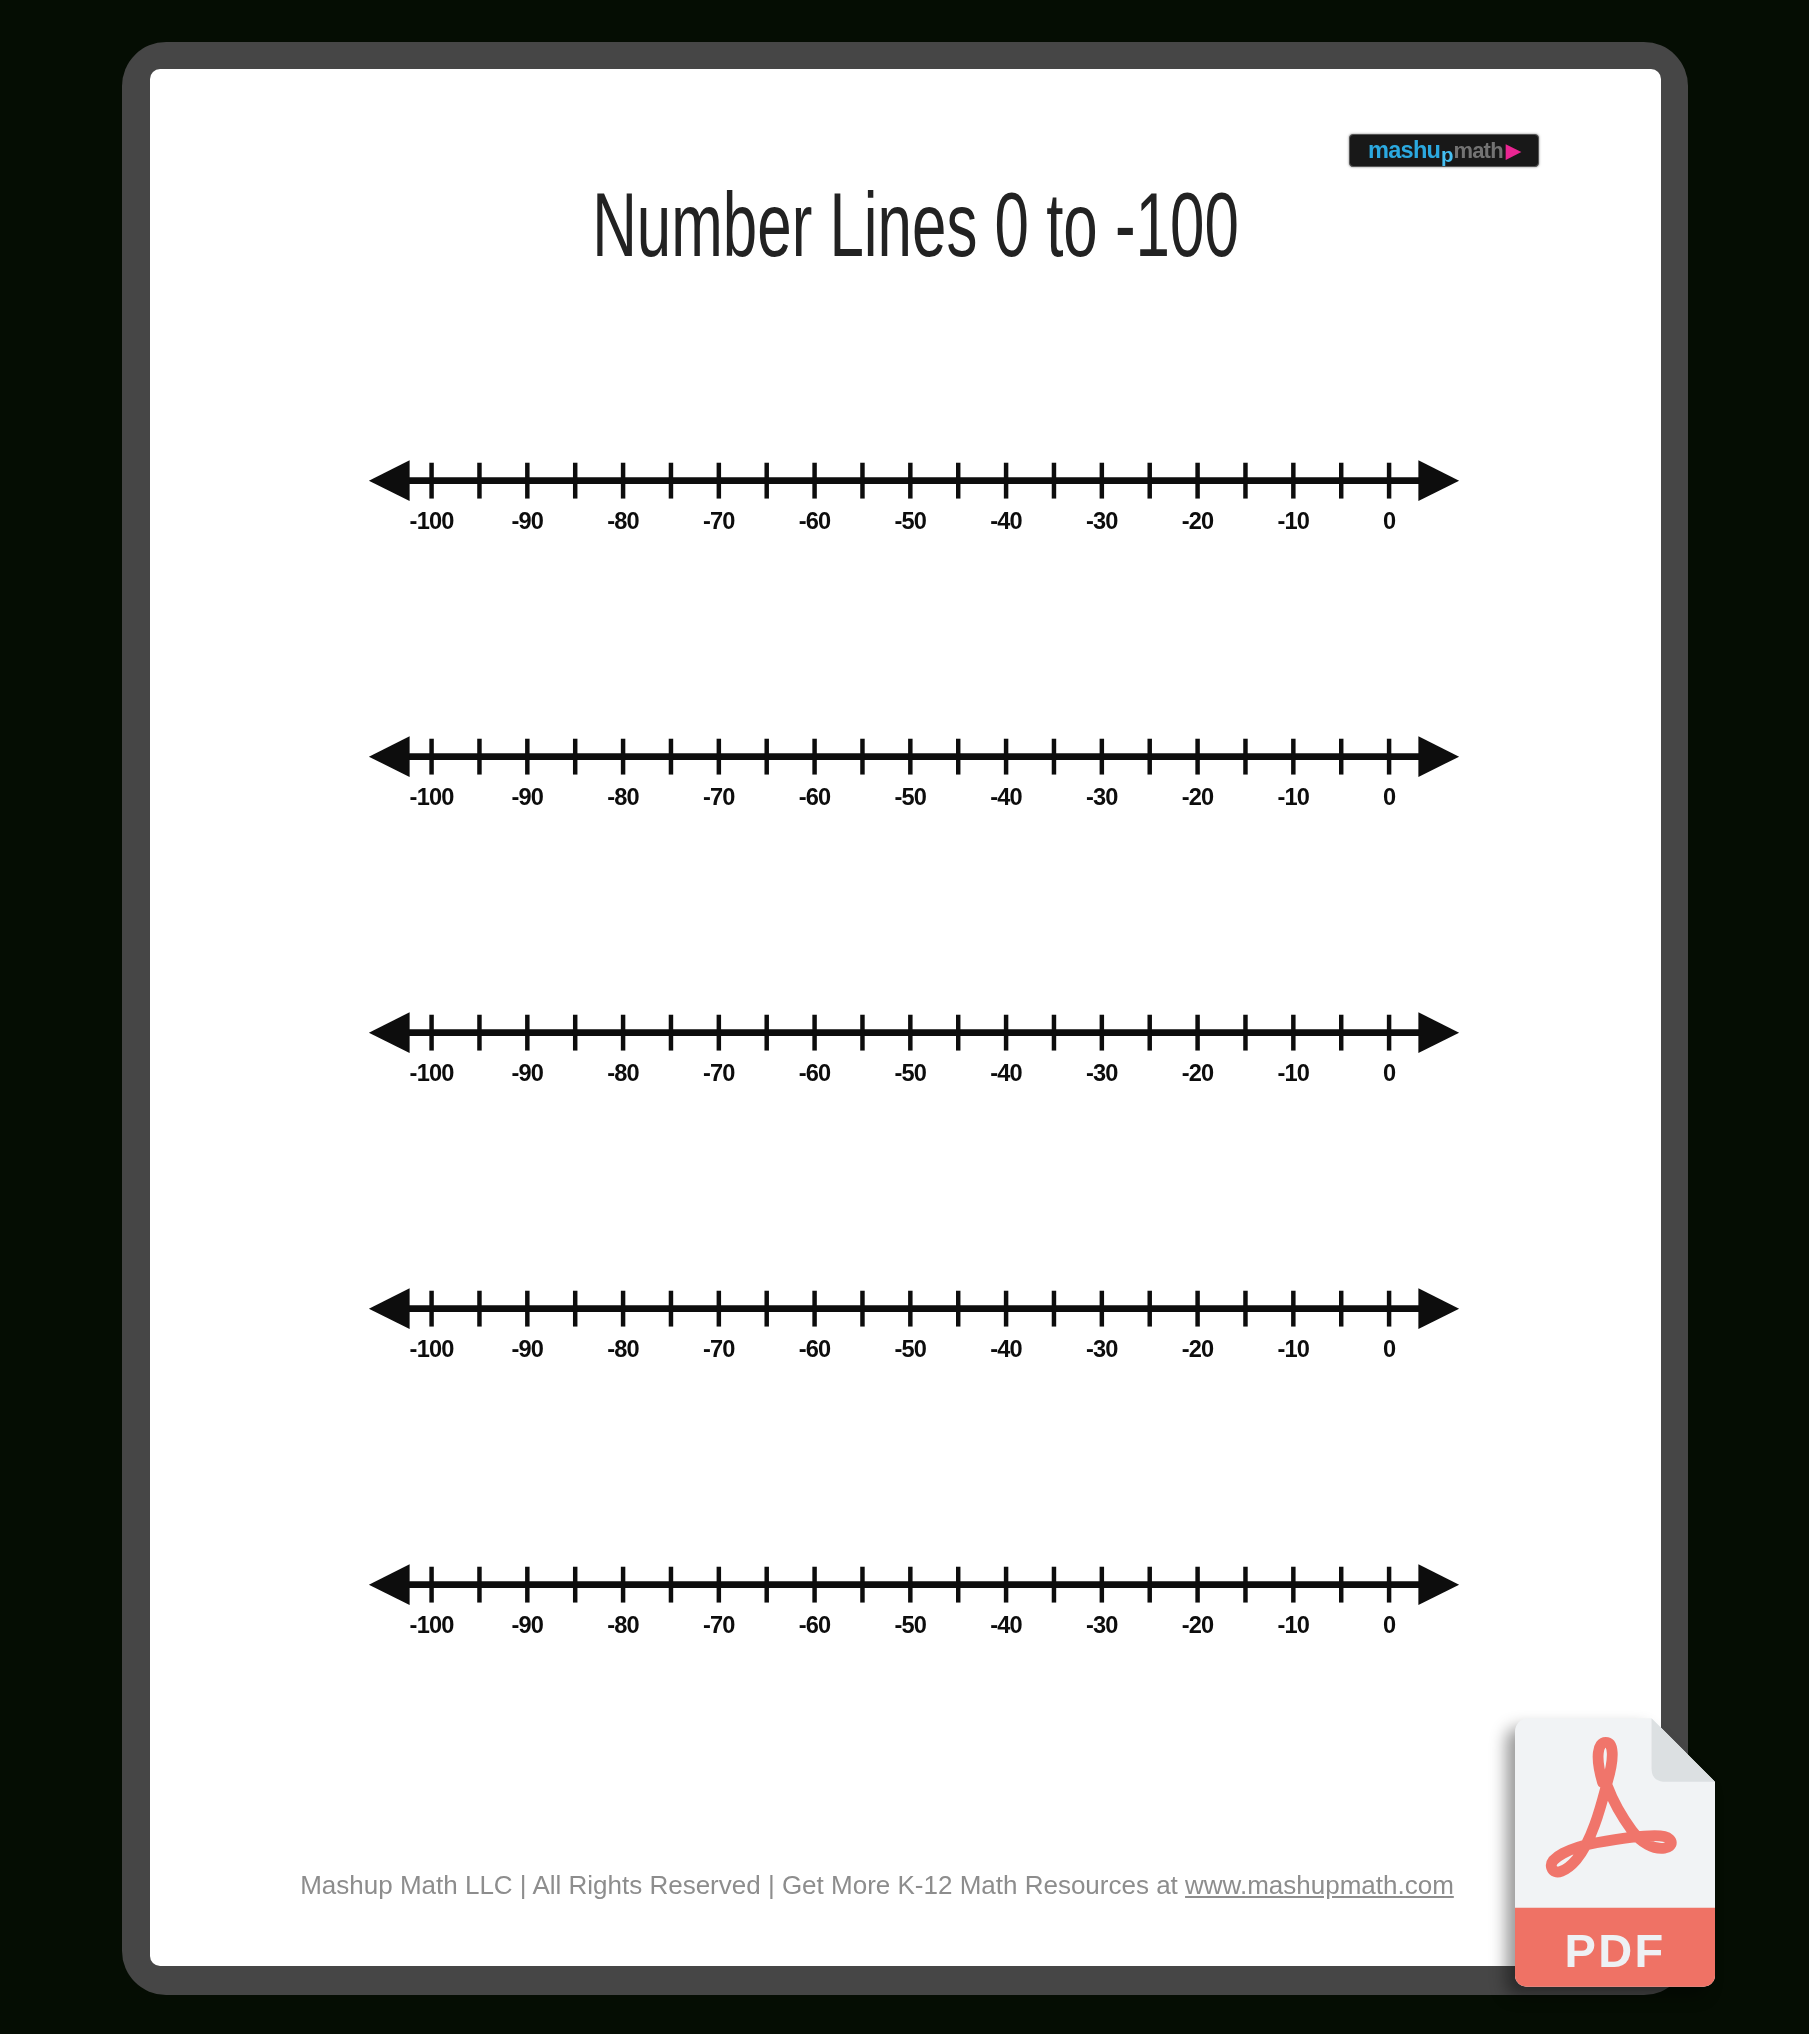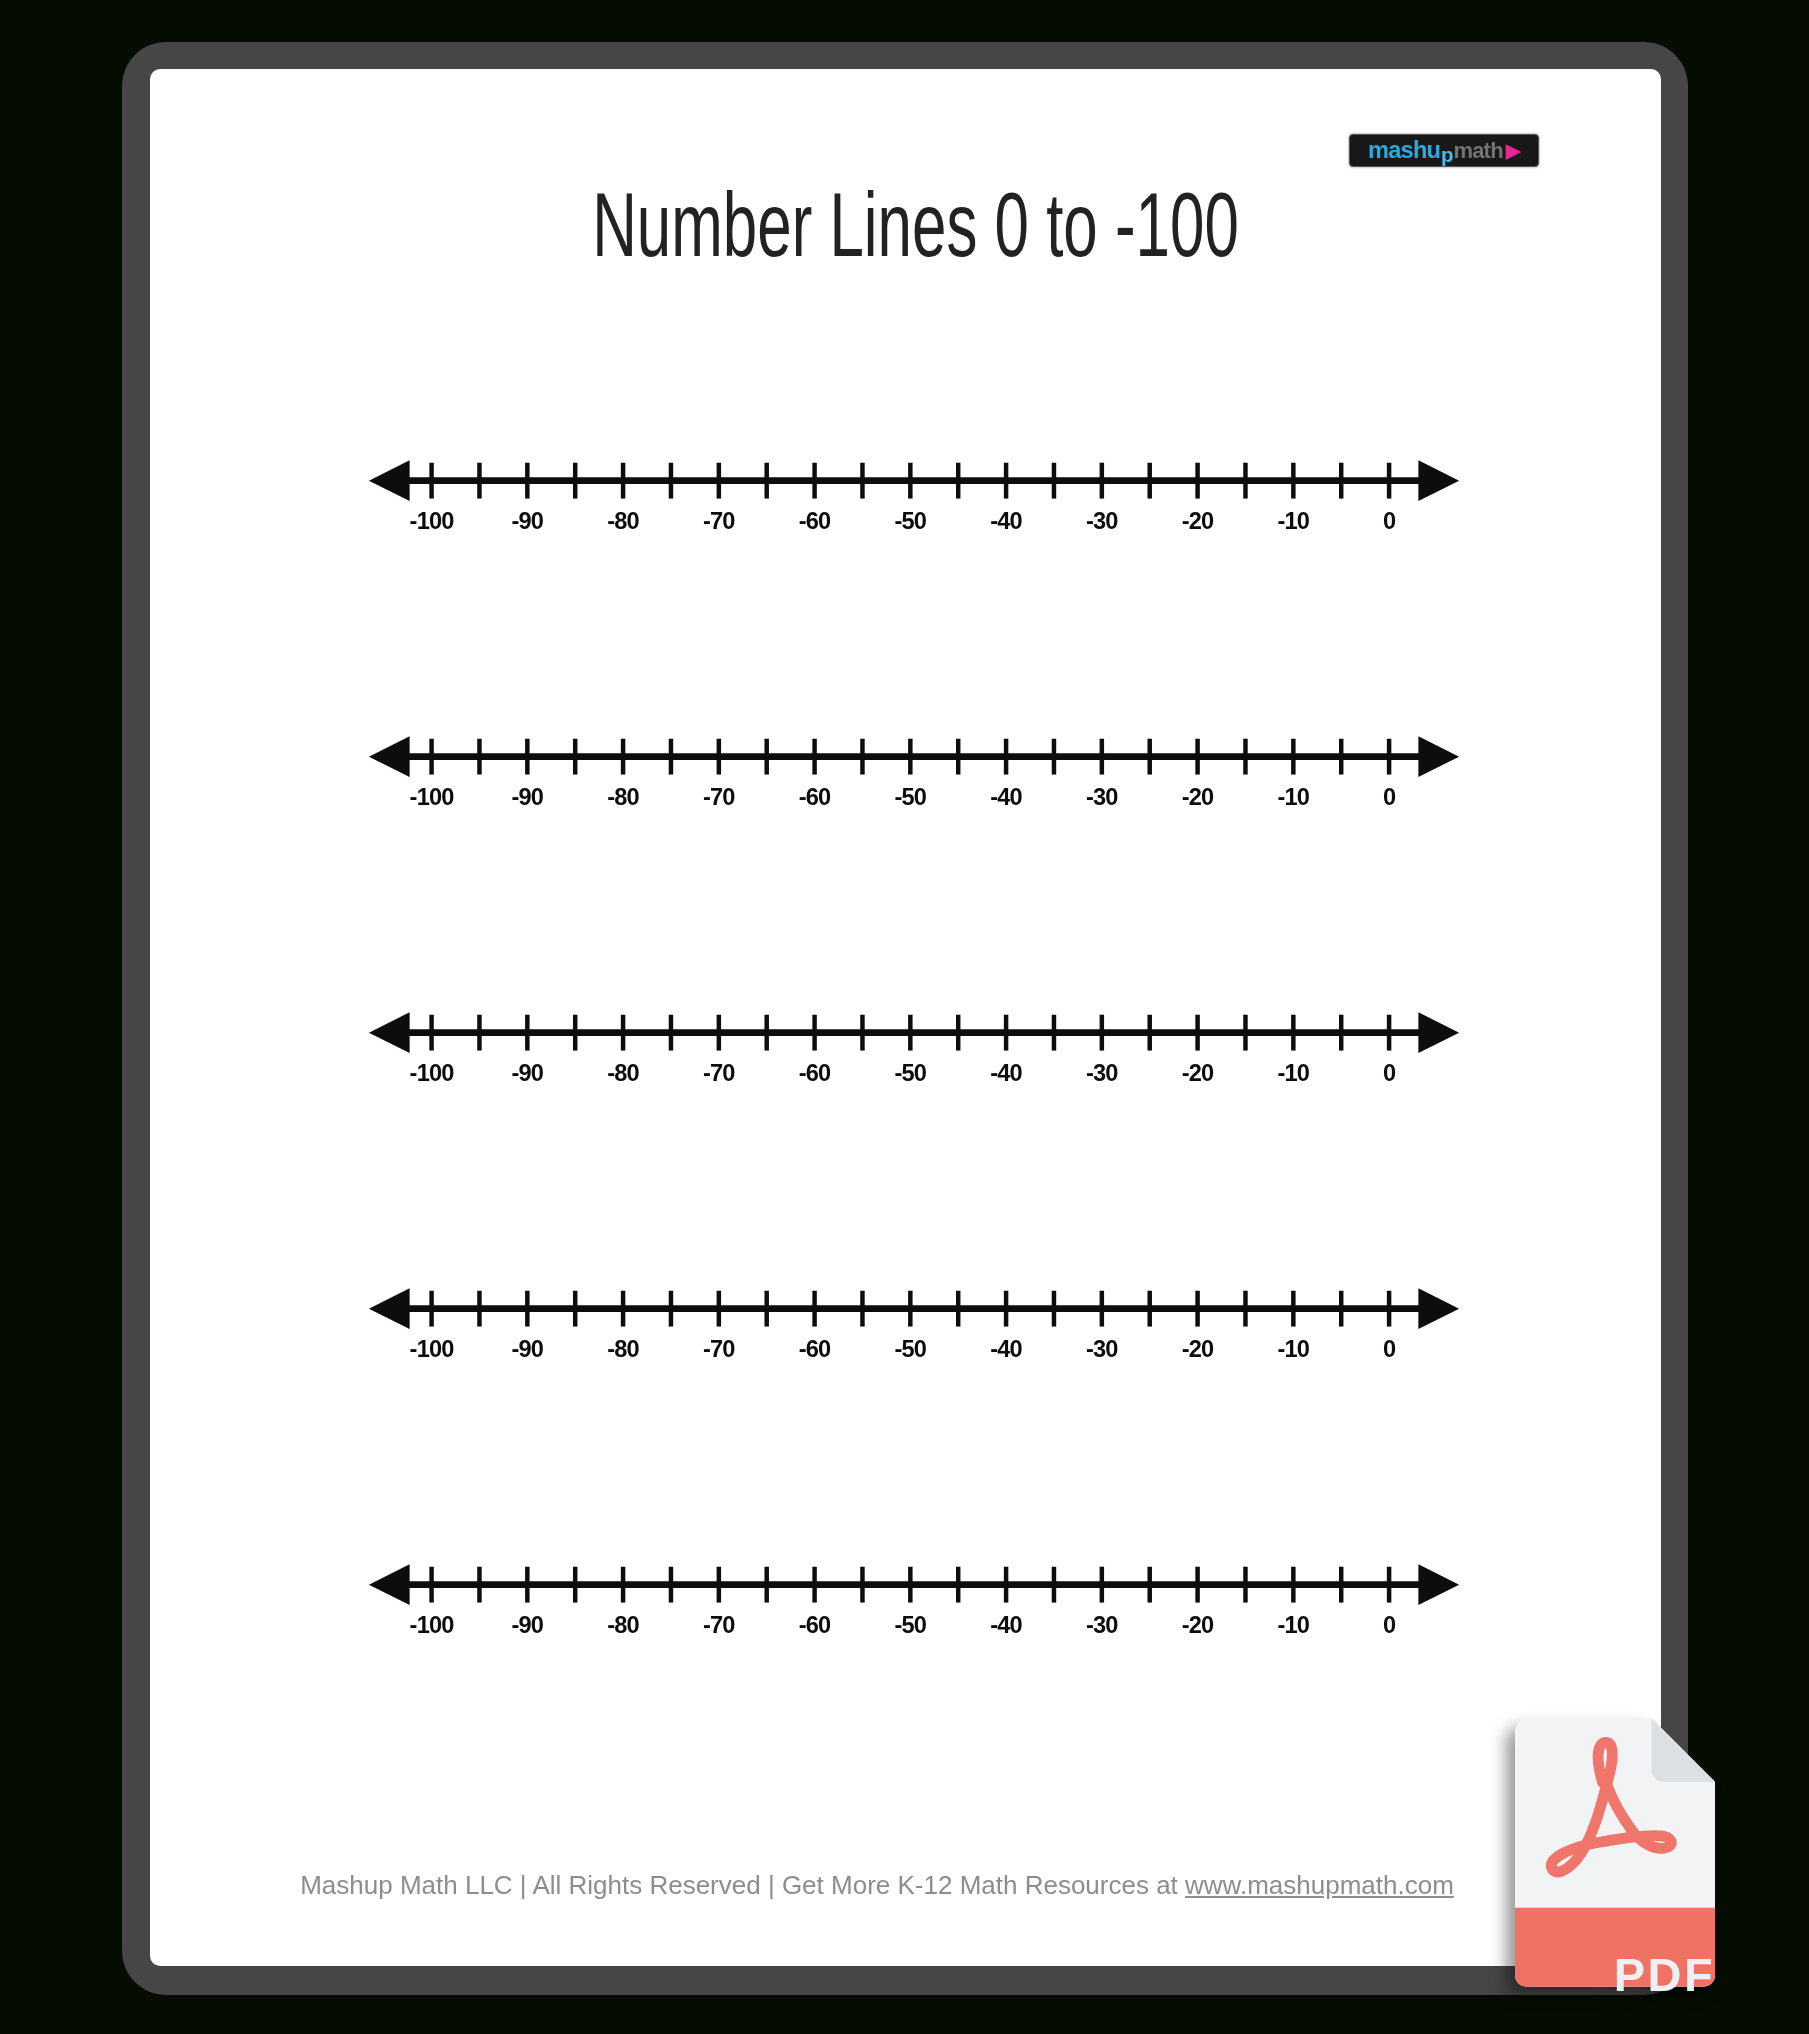--- a/index.html
+++ b/index.html
@@ -60,24 +60,23 @@
   .footer a { color:#8d8d8d; text-decoration:underline; cursor:pointer; }
   
   .pdf-badge {
     position:absolute; left:1365px; top:1649px;
     width:200px; height:269px; cursor:pointer;
     filter:drop-shadow(-8.1px 9.8px 8.1px rgba(0,0,0,.40));
   }
   .pdf-badge svg { position:absolute; left:0; top:0; }
   .pdf-badge .pdf-label {
     position:absolute; left:0; right:0; top:205px;
-    text-align:right;
+    text-align:center;
     font-size:47px; font-weight:bold; letter-spacing:2.4px;
     color:#eef1f4;
-    margin-top:24px;
   }
 </style>
 </head>
 <body>
 
 <div class="frame"></div>
 
 <div class="paper">
 
   <div class="logo">

